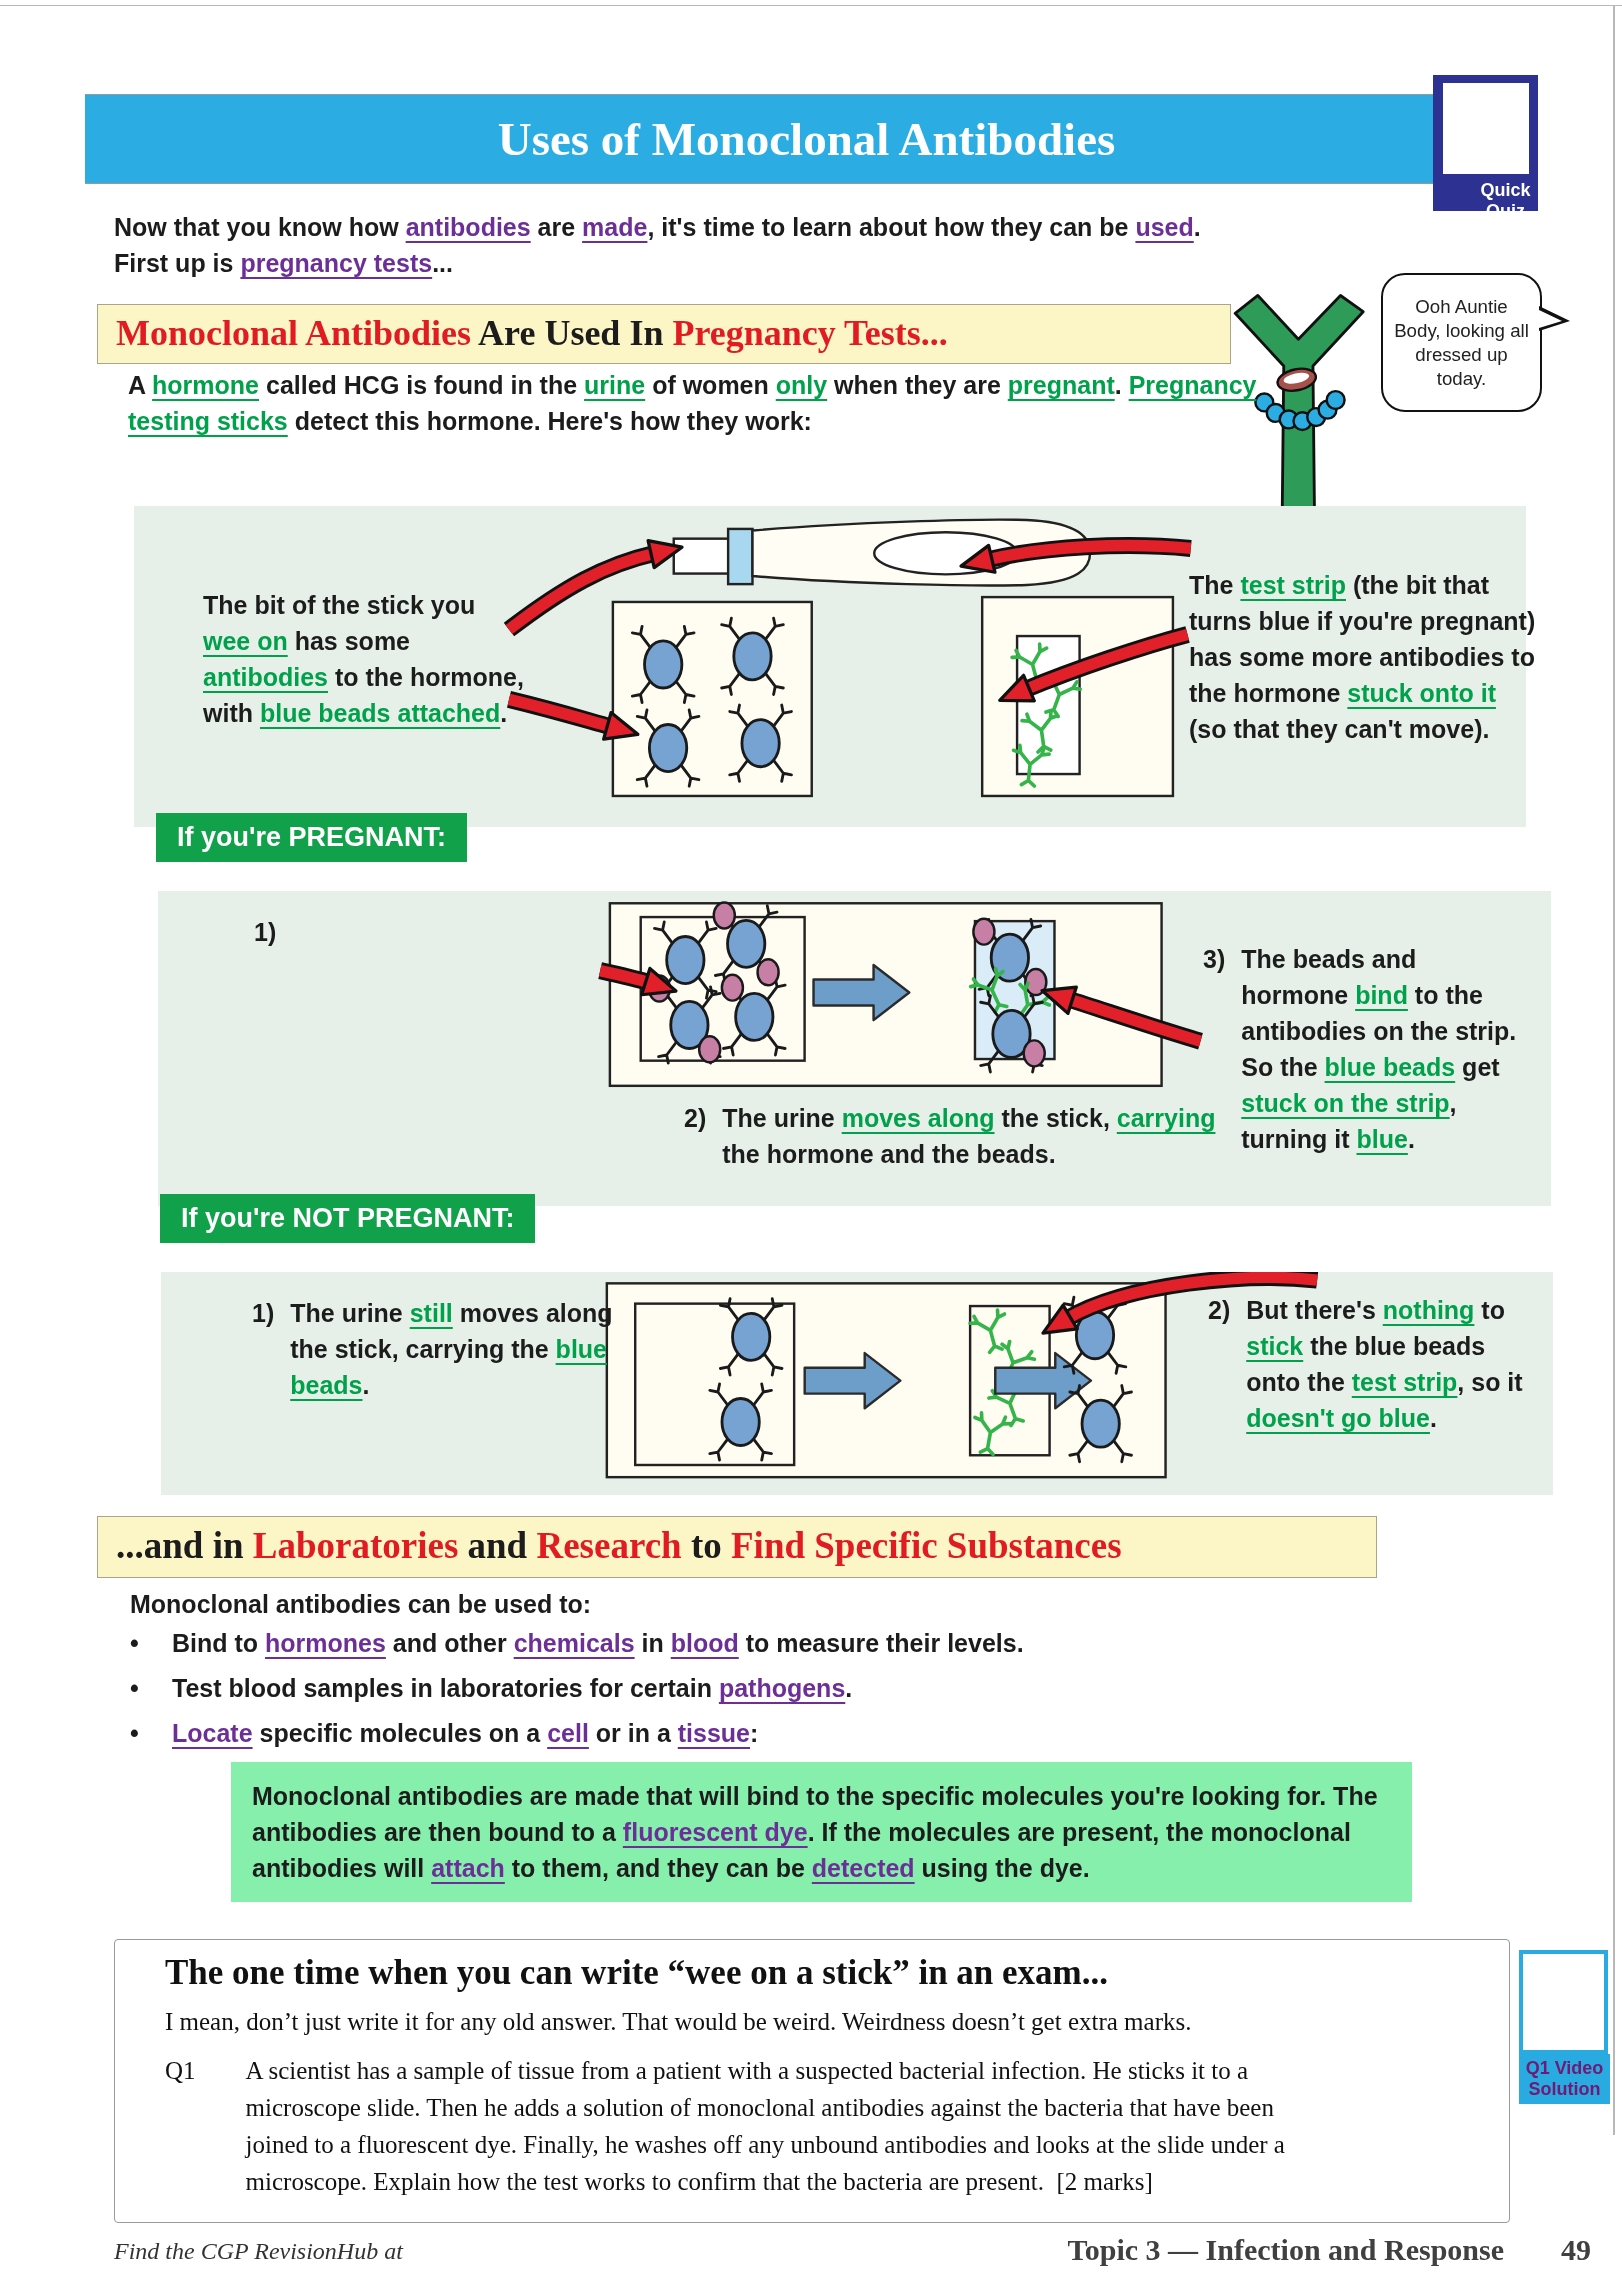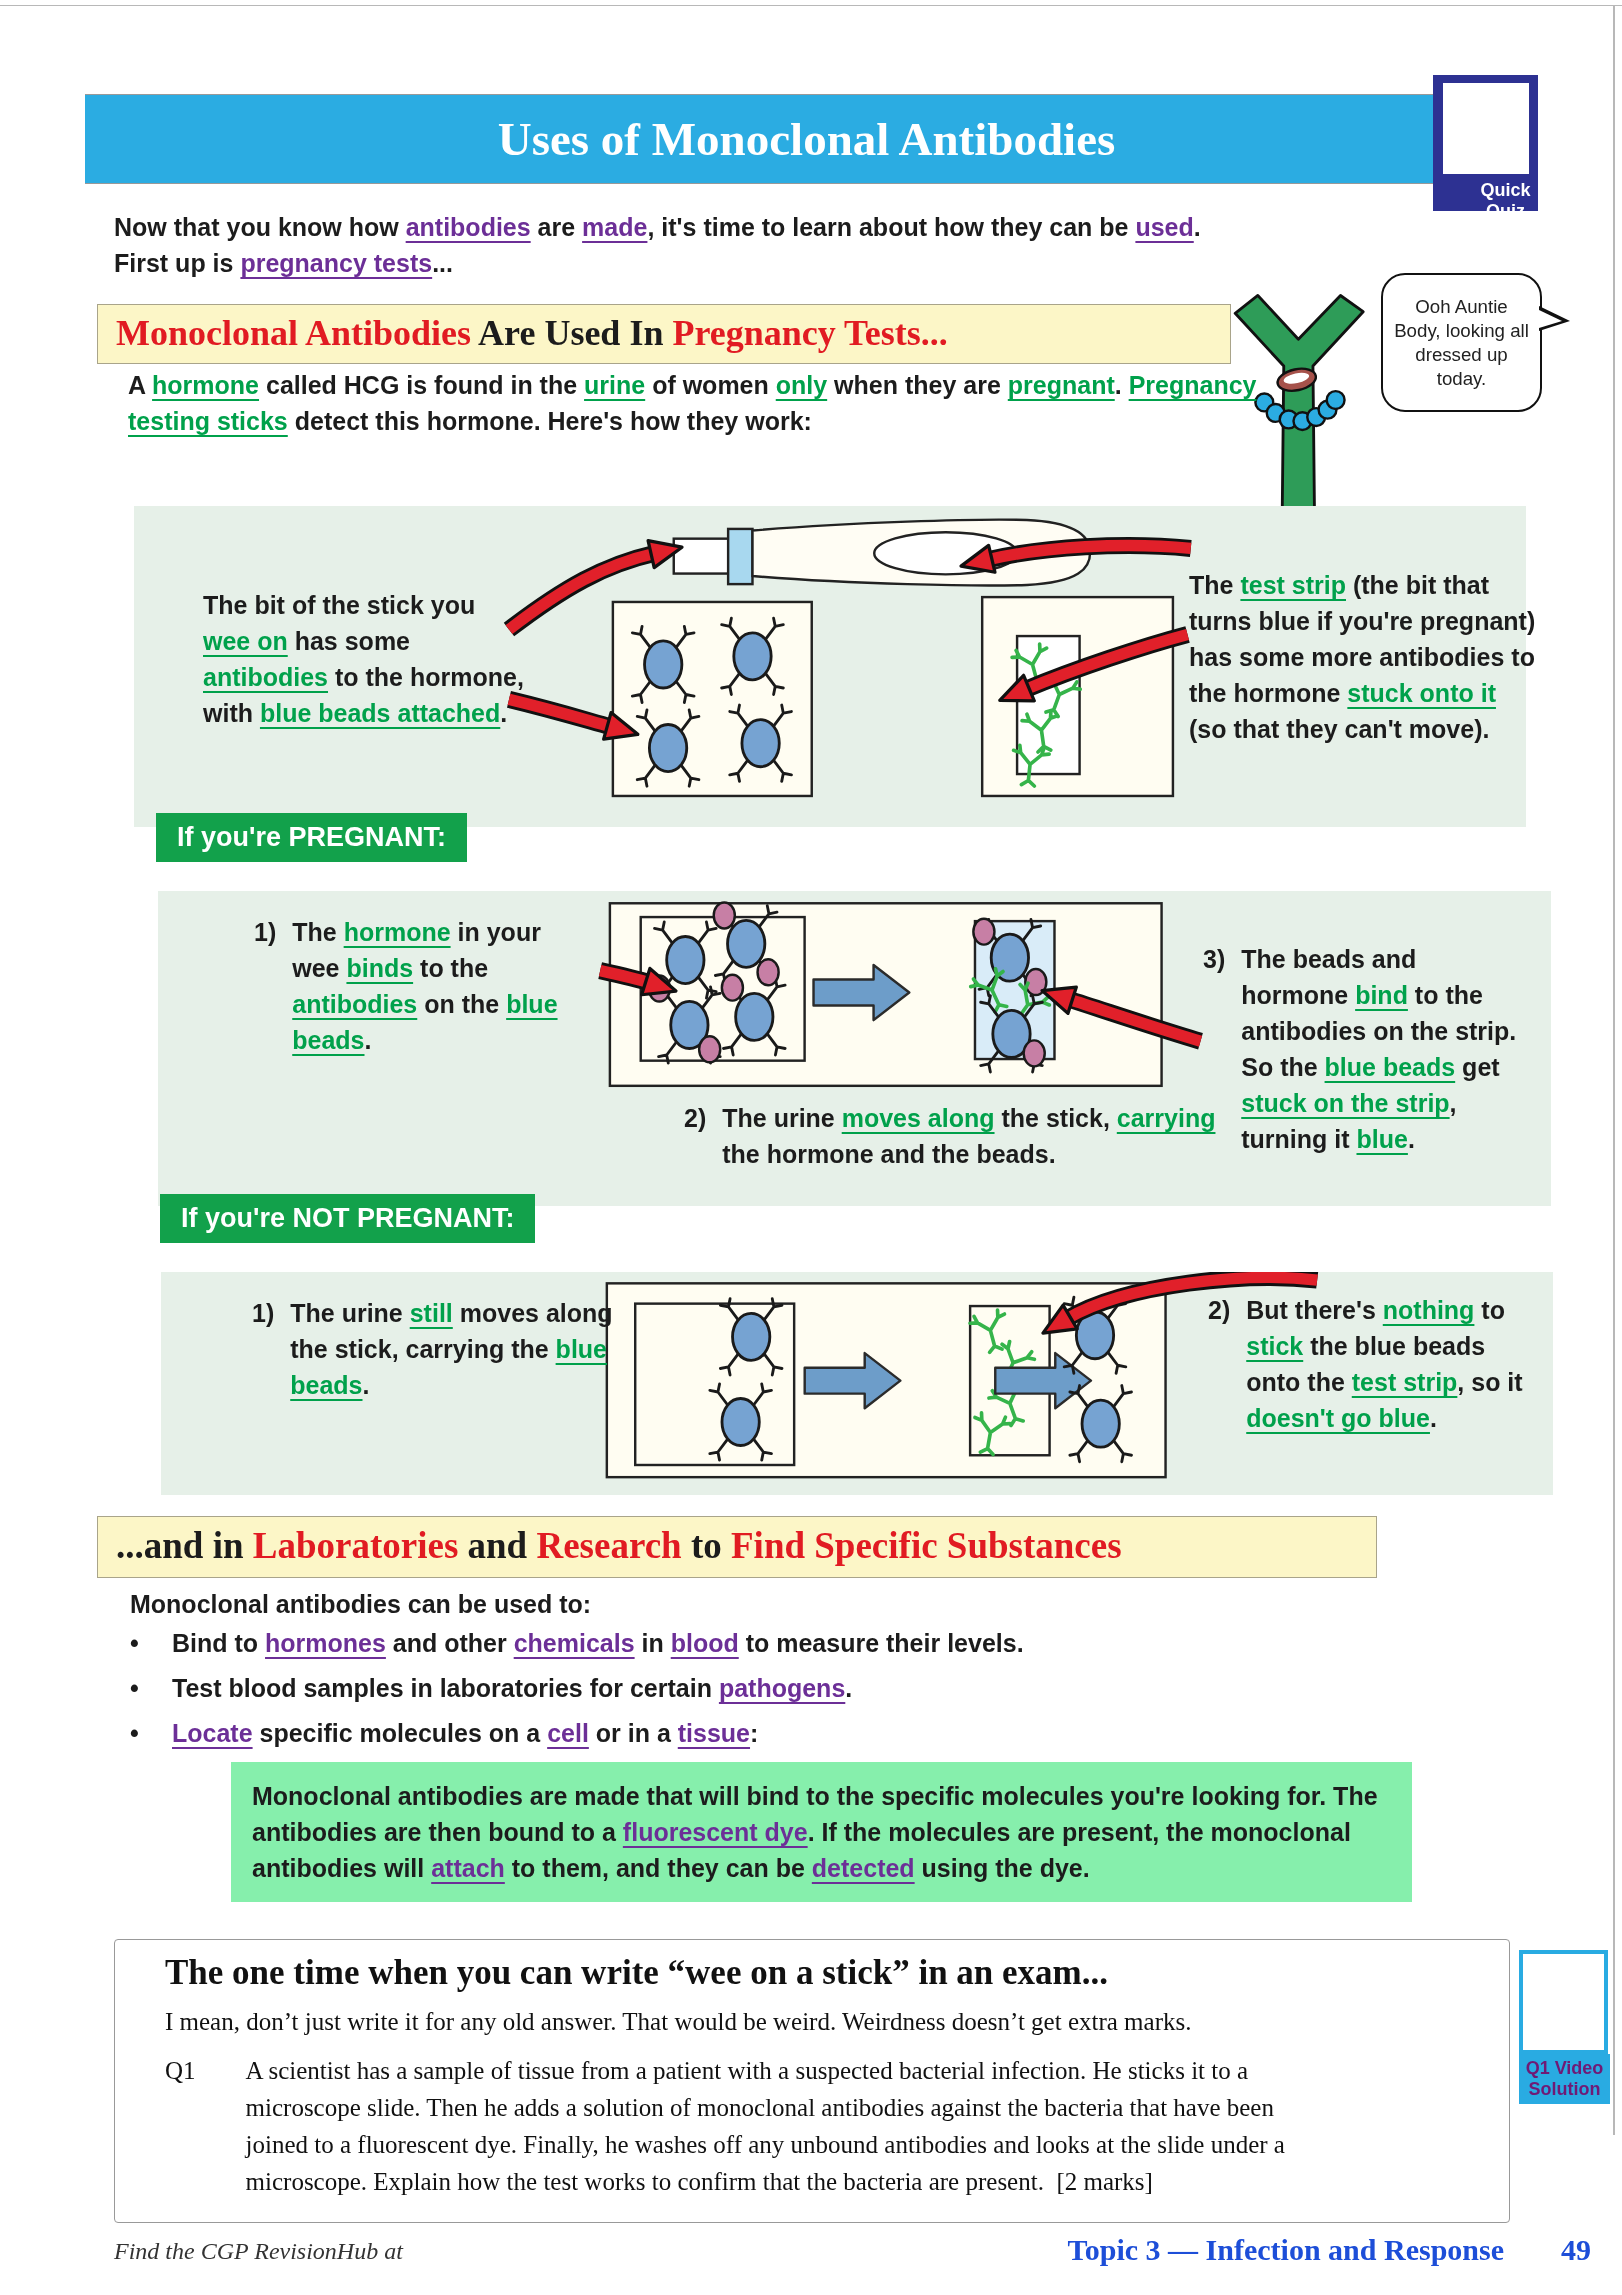--- a/index.html
+++ b/index.html
@@ -55,21 +55,21 @@
   .exam{position:absolute;left:114px;top:1939px;width:1394px;height:282px;border:1.6px solid #999;border-radius:4px;background:#fff;}
   .exam-title{position:absolute;left:50px;top:13px;font-size:35px;font-weight:bold;color:#111;}
   .exam-sub{position:absolute;left:50px;top:68px;font-size:25px;color:#111;}
   .exam-q{position:absolute;left:50px;top:112px;width:1152px;display:flex;gap:50px;font-size:25px;line-height:37px;color:#111;}
   .exam-q .qlabel{flex:0 0 auto;}
   .videobadge{position:absolute;left:1404px;top:9.7px;width:91px;}
   .videobadge .vsq{width:81px;height:96px;background:#fff;border:4.9px solid #29ABE2;}
   .videobadge .vlabel{width:91px;background:#29ABE2;color:#701a75;font-family:"Liberation Sans",sans-serif;font-weight:bold;font-size:18px;line-height:21px;text-align:center;padding:4px 0;}
 
   .footer-left{position:absolute;left:114px;top:2238px;font-style:italic;font-size:24px;color:#333;}
-  .footer-right{position:absolute;right:32px;top:2233px;display:flex;gap:57px;font-weight:bold;font-size:30px;color:#1d4ed8;}
+  .footer-right{position:absolute;right:32px;top:2233px;display:flex;gap:57px;font-weight:bold;font-size:30px;color:#404040;}
 </style>
 </head>
 <body>
 
 <div id="page">
 
   <svg width="0" height="0" style="position:absolute">
     <defs>
       <g id="bead">
         <g fill="none" stroke="#1a1a1a" stroke-width="3.5" stroke-linecap="round">
@@ -211,21 +211,20 @@
         <path d="M545,98 C572,104 590,108 606,113" stroke="#111" stroke-width="21" fill="none"></path>
         <path d="M545,98 C572,104 590,108 606,113" stroke="#E1202A" stroke-width="14" fill="none" marker-end="url(#ah)"></path>
       </g>
       <g>
         <path d="M1285,185 C1240,172 1175,150 1122,133" stroke="#111" stroke-width="21" fill="none"></path>
         <path d="M1285,185 C1240,172 1175,150 1122,133" stroke="#E1202A" stroke-width="14" fill="none" marker-end="url(#ah)"></path>
       </g>
     </svg>
     <div class="step hand" style="left:96px;top:23px;width:373px;">
       <span class="num">1)</span>
-      <span style="width:292px;"><span>The </span><span class="seg-g">hormone</span><span> in your wee </span><span class="seg-g">binds</span><span> to the </span><span class="seg-g">antibodies</span><span> on the </span><span class="seg-g">blue beads</span><span>.</span></span>
     </div>
     <div class="step hand" style="left:526px;top:209px;width:584px;">
       <span class="num">2)</span>
       <span style="width:519px;"><span>The urine </span><span class="seg-g">moves along</span><span> the stick, </span><span class="seg-g">carrying</span><span> the hormone and the beads.</span></span>
     </div>
     <div class="step hand" style="left:1045px;top:50px;width:349px;">
       <span class="num">3)</span>
       <span style="width:280px;"><span>The beads and hormone </span><span class="seg-g">bind</span><span> to the antibodies on the strip. So the </span><span class="seg-g">blue beads</span><span> get </span><span class="seg-g">stuck on the strip</span><span>, turning it </span><span class="seg-g">blue</span><span>.</span></span>
     </div>
   </div>

